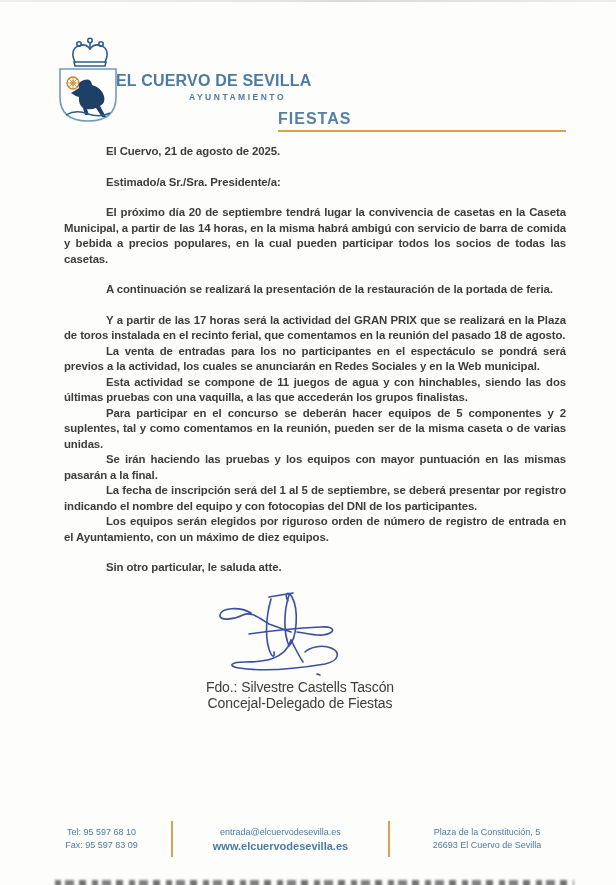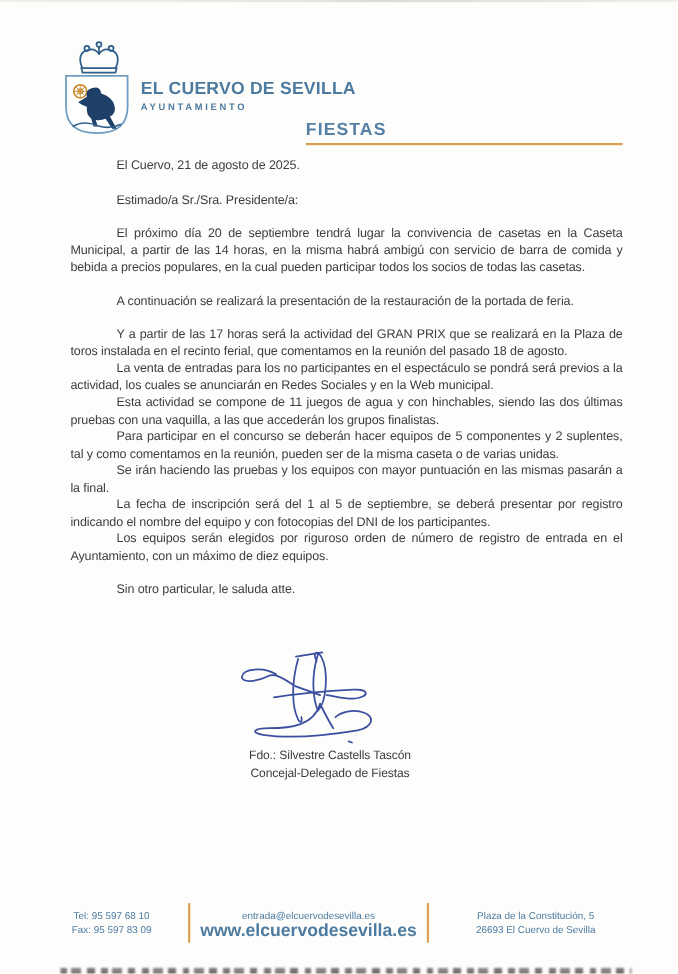--- a/index.html
+++ b/index.html
@@ -16,21 +16,21 @@
   }
   .scan-top-edge {
     position: absolute; top: 0; left: 0; right: 0; height: 2px;
     background: linear-gradient(90deg,#f1efec 0%,#e7e5e1 45%,#dcdad6 55%,#efedea 100%);
   }
 
   
   .logo-wrap { position: absolute; left: 58px; top: 36px; width: 64px; height: 88px; }
   .crown { position: absolute; left: 9px; top: 0; }
   .shield { position: absolute; left: 0; top: 31px; }
-  .brand { position: absolute; left: 128px; top: 72px; width: 170px; text-align: left; }
+  .brand { position: absolute; left: 116px; top: 72px; width: 170px; text-align: right; }
   .brand-name {
     color: #4d7ba0; font-weight: 700; font-size: 16px; letter-spacing: .2px;
     white-space: nowrap;
   }
   .brand-sub {
     color: #4d7ba0; font-weight: 700; font-size: 8.5px; letter-spacing: 2.5px;
     margin-top: 2px;
   }
   .dept {
     position: absolute; left: 278px; top: 110px; right: 50px;
@@ -41,46 +41,46 @@
   .dept-rule {
     margin-top: 2px; height: 2px; background: #d99f52;
   }
 
   
   .letter {
     position: absolute; left: 64px; right: 50px; top: 144px;
     color: #3d3d3d; font-size: 11.4px; line-height: 15.5px;
     letter-spacing: -0.1px;
   }
-  .letter p { text-indent: 42px; text-align: justify; }
+  .letter p { text-indent: 42px; text-align: justify; font-weight: bold; }
   .letter p.gap { margin-top: 15px; }
   .no-justify { text-align: left !important; }
 
   
   .sig-block { position: absolute; left: 150px; top: 582px; width: 300px; text-align: center; }
   .sig-scribble { display: block; margin: 0 auto; }
   .sig-name, .sig-title {
-    color: #3d3d3d; font-size: 11px; line-height: 15.5px; letter-spacing: -0.1px;
+    color: #3d3d3d; font-size: 14px; line-height: 15.5px; letter-spacing: -0.1px;
   }
 
   
   .footer {
     position: absolute; left: 40px; right: 40px; top: 818px; height: 42px;
     display: flex; align-items: center;
     color: #4d7ba0; font-size: 9px; line-height: 13px;
   }
   .footer-col { text-align: center; }
   .footer-col.left   { width: 145px; }
   .footer-col.center { width: 235px; }
   .footer-col.right  { width: 210px; }
   .footer-divider {
     width: 2px; height: 36px; background: #d99f52; flex: 0 0 auto;
     margin: 0 8px;
   }
-  .footer .site { font-weight: 700; font-size: 16px; margin-top: 1px; }
+  .footer .site { font-weight: 700; font-size: 11px; margin-top: 1px; }
 
   
   .scan-cutoff {
     position: absolute; left: 55px; right: 42px; bottom: -2px; height: 7px;
     filter: blur(1.1px); opacity: .75;
     background: repeating-linear-gradient(90deg,
       #4a4a4a 0px, #4a4a4a 6px, transparent 6px, transparent 10px,
       #5a5a5a 10px, #5a5a5a 19px, transparent 19px, transparent 24px,
       #444 24px, #444 31px, transparent 31px, transparent 37px);
   }

